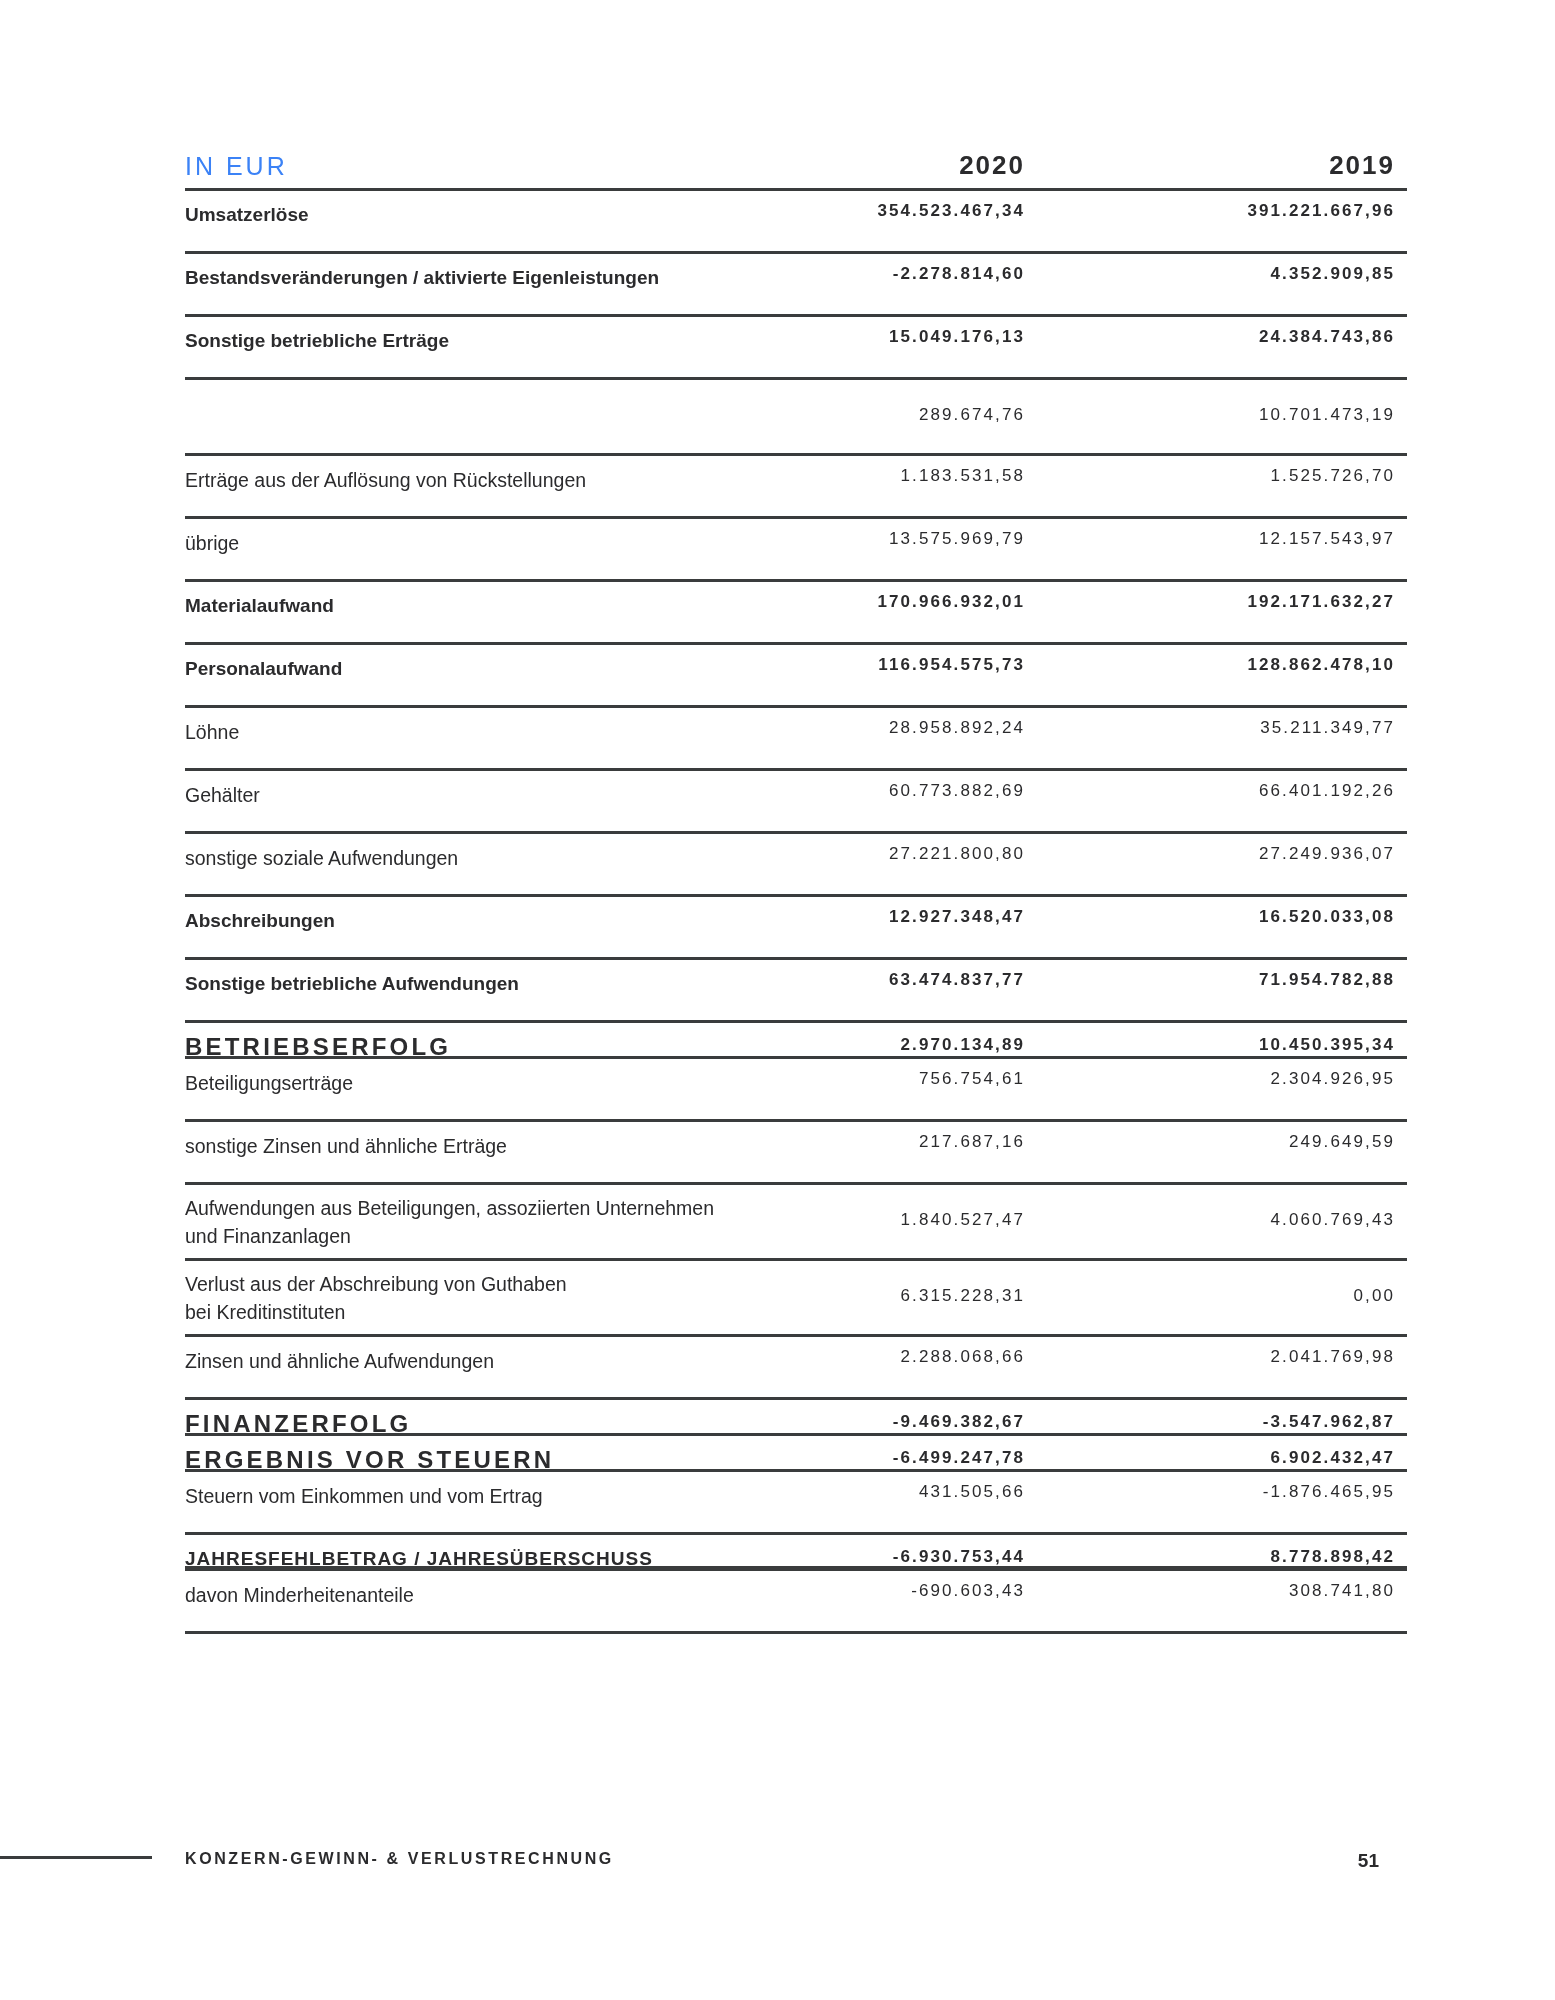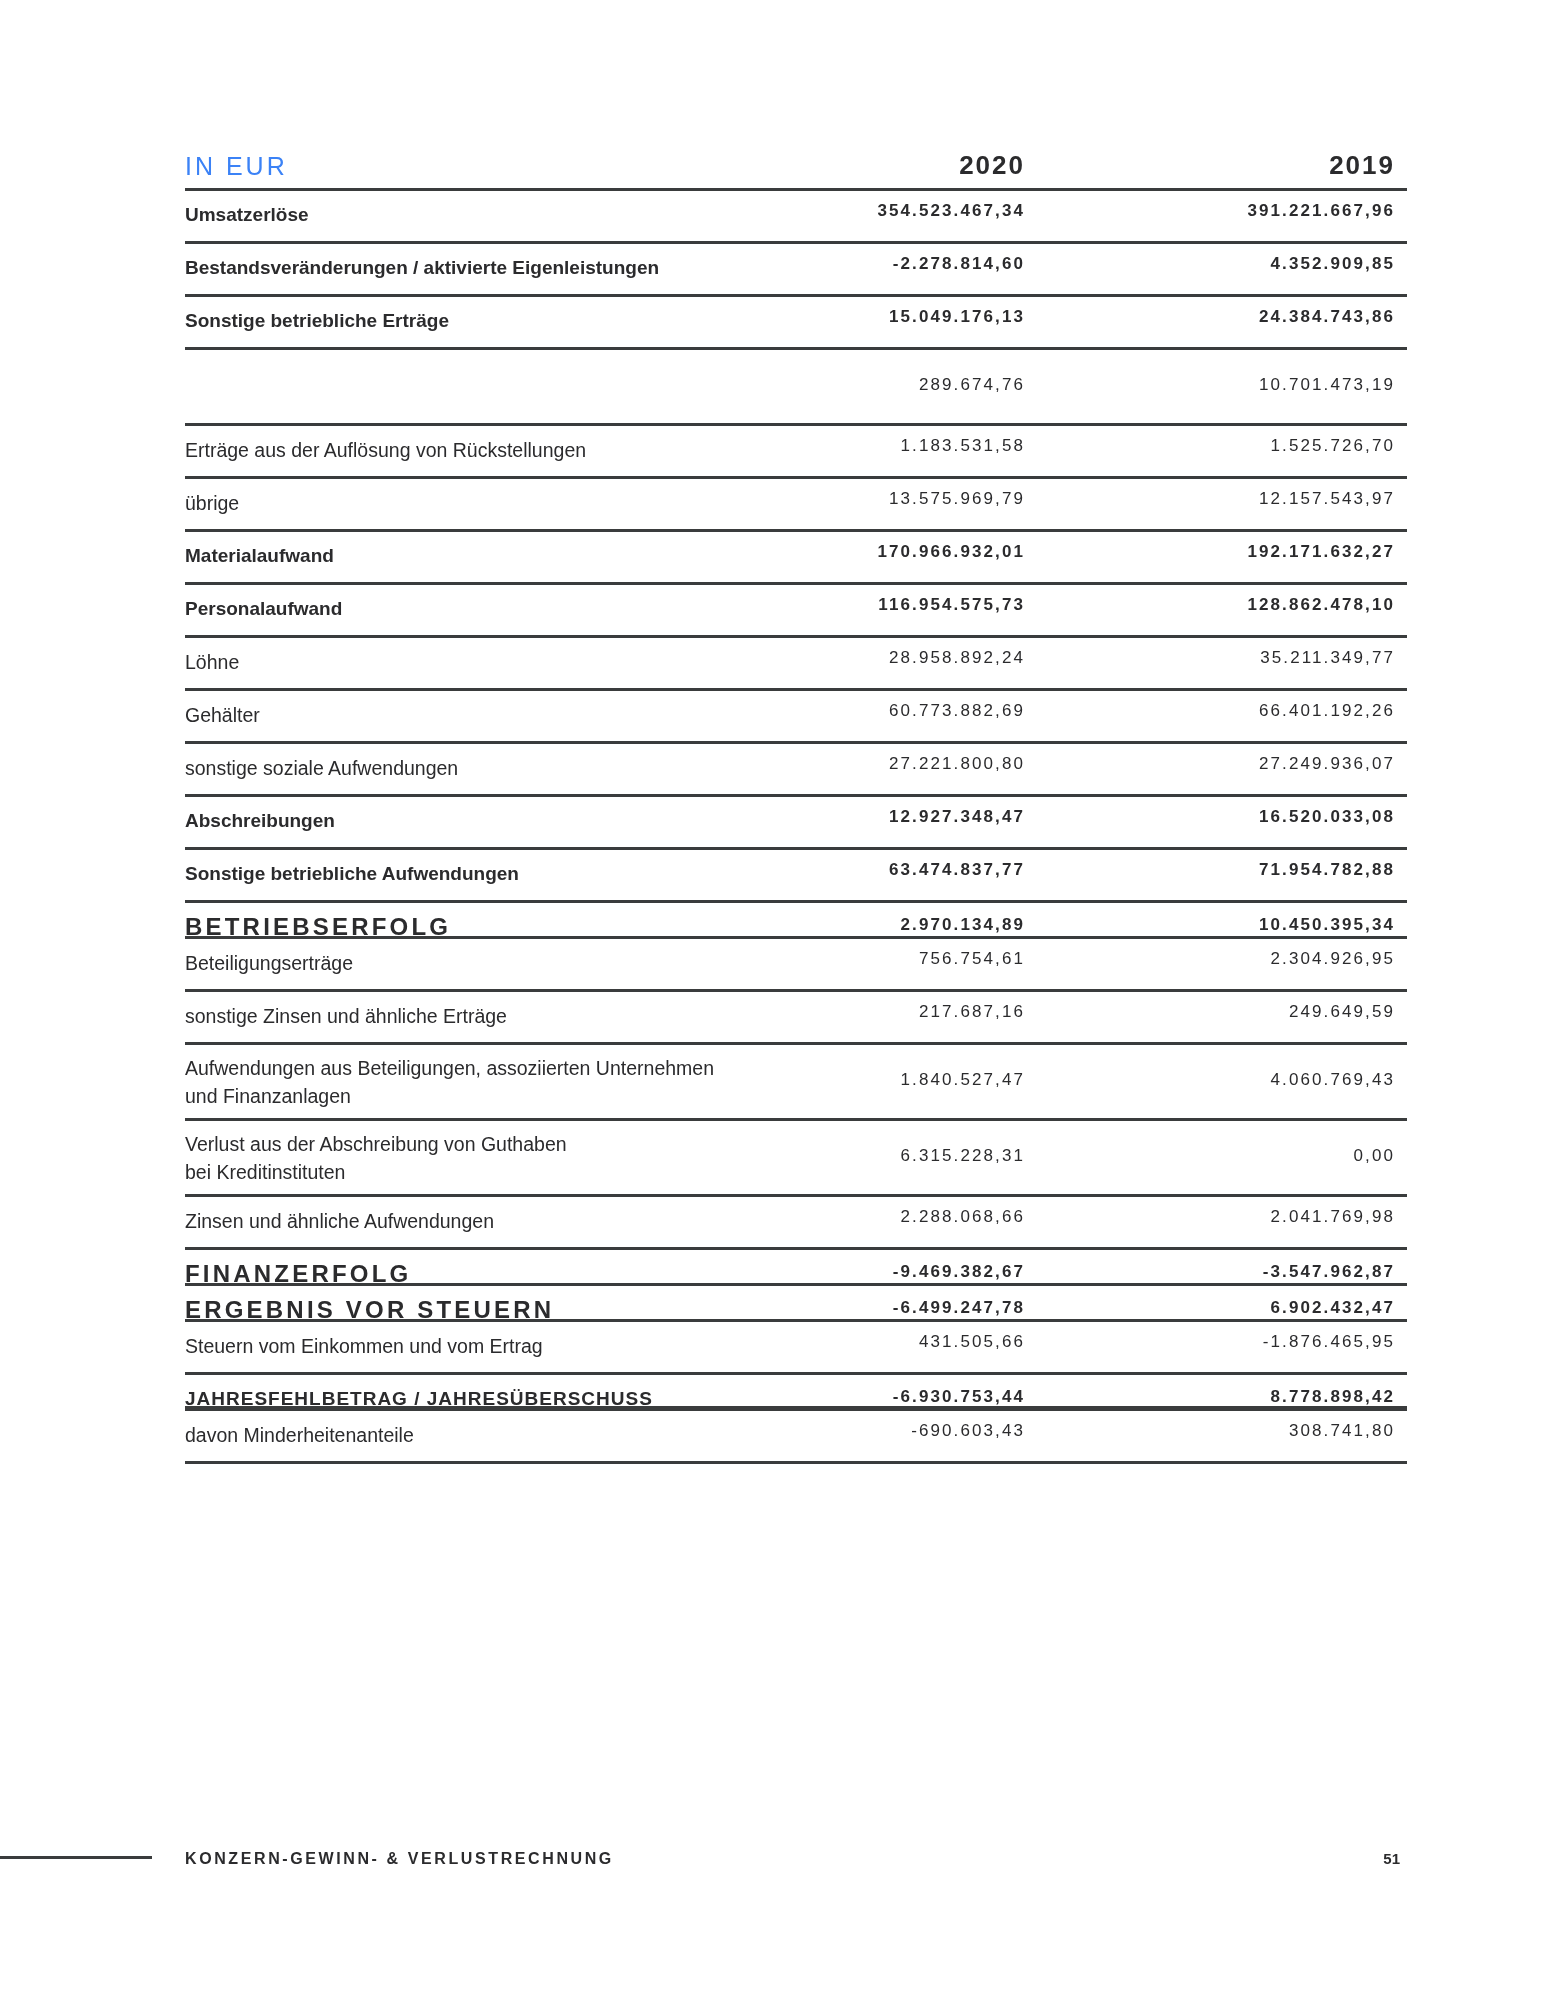--- a/index.html
+++ b/index.html
@@ -19,21 +19,21 @@
     font-size: 25px; letter-spacing: 3px; font-weight: normal; color: #3b82f6;
   }
   .head-year {
     position: absolute; top: 2px; font-size: 26px; font-weight: bold; letter-spacing: 2px; text-align: right;
   }
   .col20 { right: 382px; }
   .col19 { right: 12px; }
   .row {
     position: relative; border-bottom: 3px solid #3a3c3d; box-sizing: border-box;
   }
-  .row.h1 { height: 53px; }
+  .row.h1 { height: 63px; }
   .row.h2 { height: 76px; }
   .row.big { height: 36px; }
   .row.thick { border-bottom: 5px solid #3a3c3d; }
   .lbl {
     position: absolute; left: 0; font-size: 19.5px; line-height: 28px; color: #2b2b2d; white-space: nowrap;
   }
   .row.h1 .lbl { top: 10px; }
   .row.h2 .lbl { top: 9px; }
   .lbl.bold { font-weight: bold; font-size: 19px; }
   .lbl.caps { font-weight: bold; font-size: 24px; letter-spacing: 3.2px; top: 10px; }
@@ -48,21 +48,21 @@
   .num.c20 { right: 382px; }
   .num.c19 { right: 12px; }
 
   .footer-line {
     position: absolute; left: 0; top: 1856px; width: 152px; height: 3px; background: #3a3c3d;
   }
   .footer-title {
     position: absolute; left: 185px; top: 1850px; font-size: 16px; font-weight: bold; letter-spacing: 2.6px; color: #2b2b2d;
   }
   .footer-page {
-    position: absolute; right: 155px; top: 1850px; font-size: 15px; font-weight: bold; color: #2b2b2d; text-align: right;
+    position: absolute; right: 176px; top: 1850px; font-size: 19px; font-weight: bold; color: #2b2b2d; text-align: right;
   }
 </style>
 </head>
 <body>
 
 <div class="table">
   <div class="head-row">
     <span class="head-label">IN EUR</span>
     <span class="head-year col20">2020</span>
     <span class="head-year col19">2019</span>

